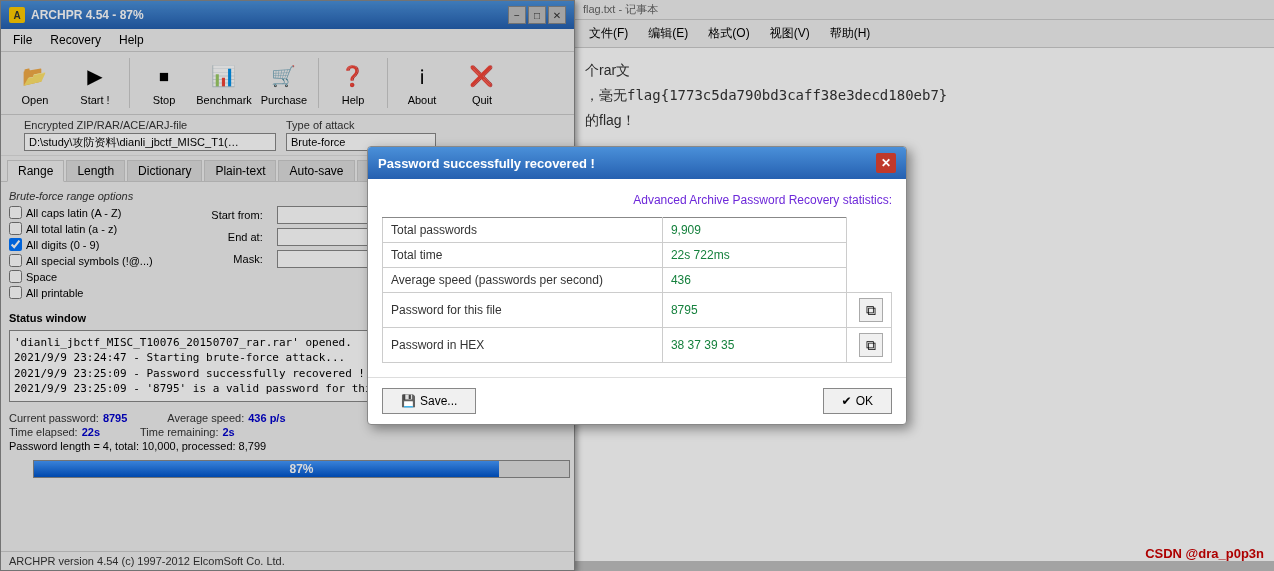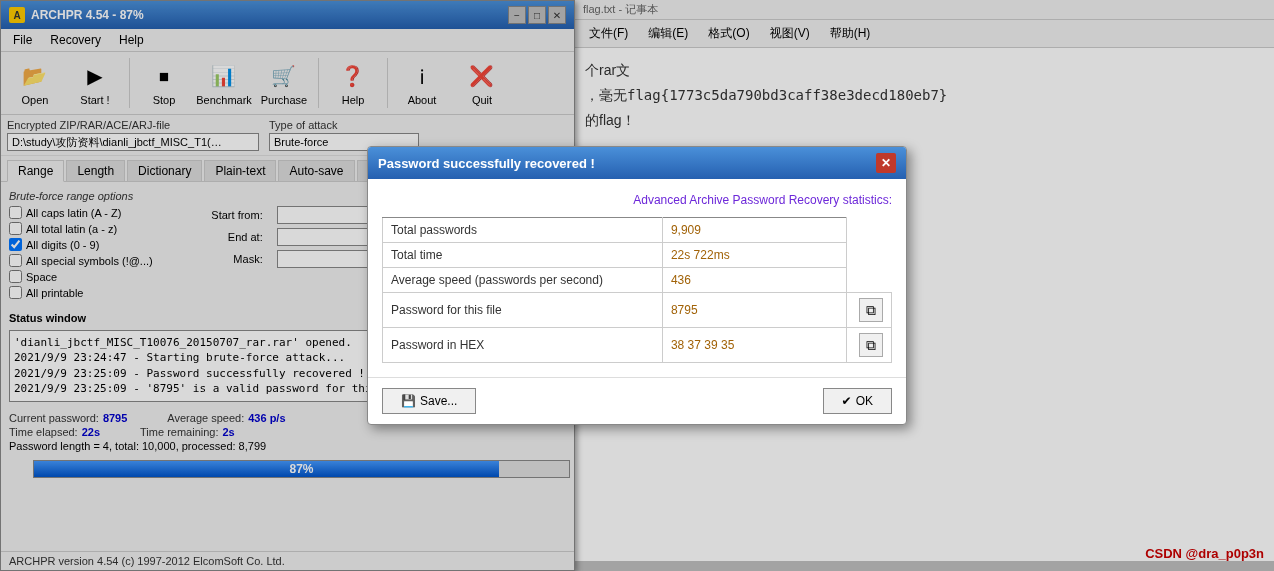--- a/index.html
+++ b/index.html
@@ -94,21 +94,21 @@
     .toolbar-icon {
       width: 32px; height: 32px;
       display: flex; align-items: center; justify-content: center;
       font-size: 20px;
     }
     .toolbar-sep { width: 1px; height: 50px; background: #ccc; margin: 0 2px; }
 
     
     #file-section {
       display: flex;
-      padding: 4px 6px;
+      padding: 4px 23px;
       gap: 10px;
       border-bottom: 1px solid #ddd;
     }
     .field-group { display: flex; flex-direction: column; gap: 2px; }
     .field-label { font-size: 11px; color: #333; }
     .field-input {
       border: 1px solid #888;
       background: white;
       padding: 2px 4px;
       font-size: 11px;
@@ -317,21 +317,21 @@
       width: 100%;
       border-collapse: collapse;
       font-size: 12px;
     }
     #stats-table td {
       padding: 5px 8px;
       border: 1px solid #ccc;
     }
     #stats-table tr:first-child td { border-top: 1px solid #888; }
     .stat-row-label { color: #333; width: 55%; }
-    .stat-row-value { color: #a16207; font-weight: normal; }
+    .stat-row-value { color: #15803d; font-weight: normal; }
 
     .copy-btn {
       width: 24px; height: 24px;
       background: #f0f0f0;
       border: 1px solid #aaa;
       display: flex; align-items: center; justify-content: center;
       cursor: pointer; font-size: 14px; margin-left: 4px;
     }
 
     #dialog-footer {

